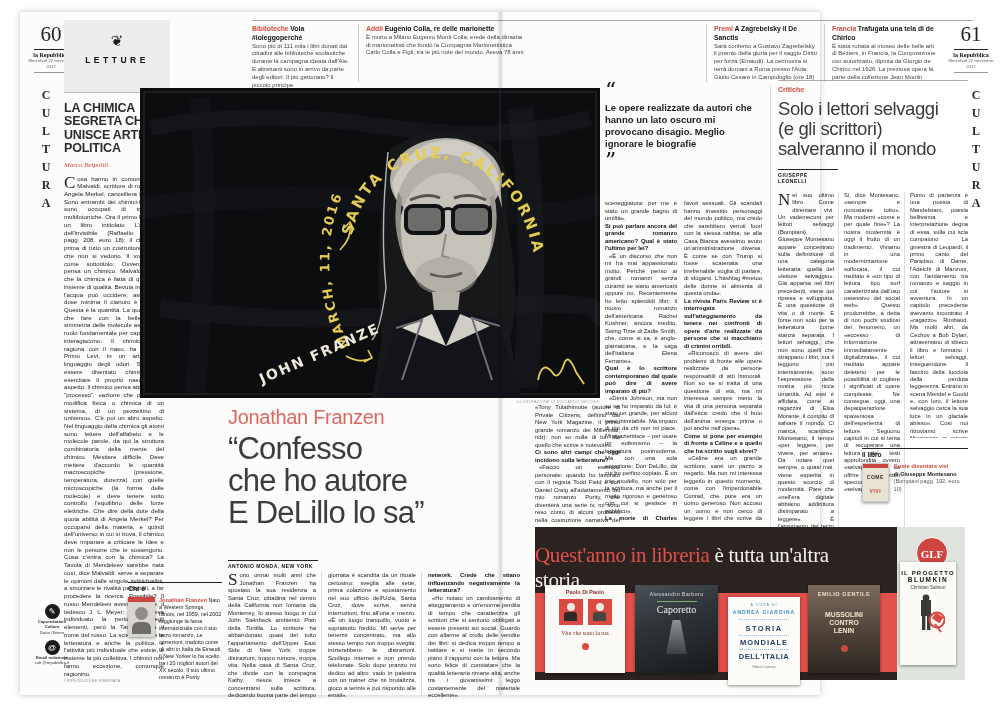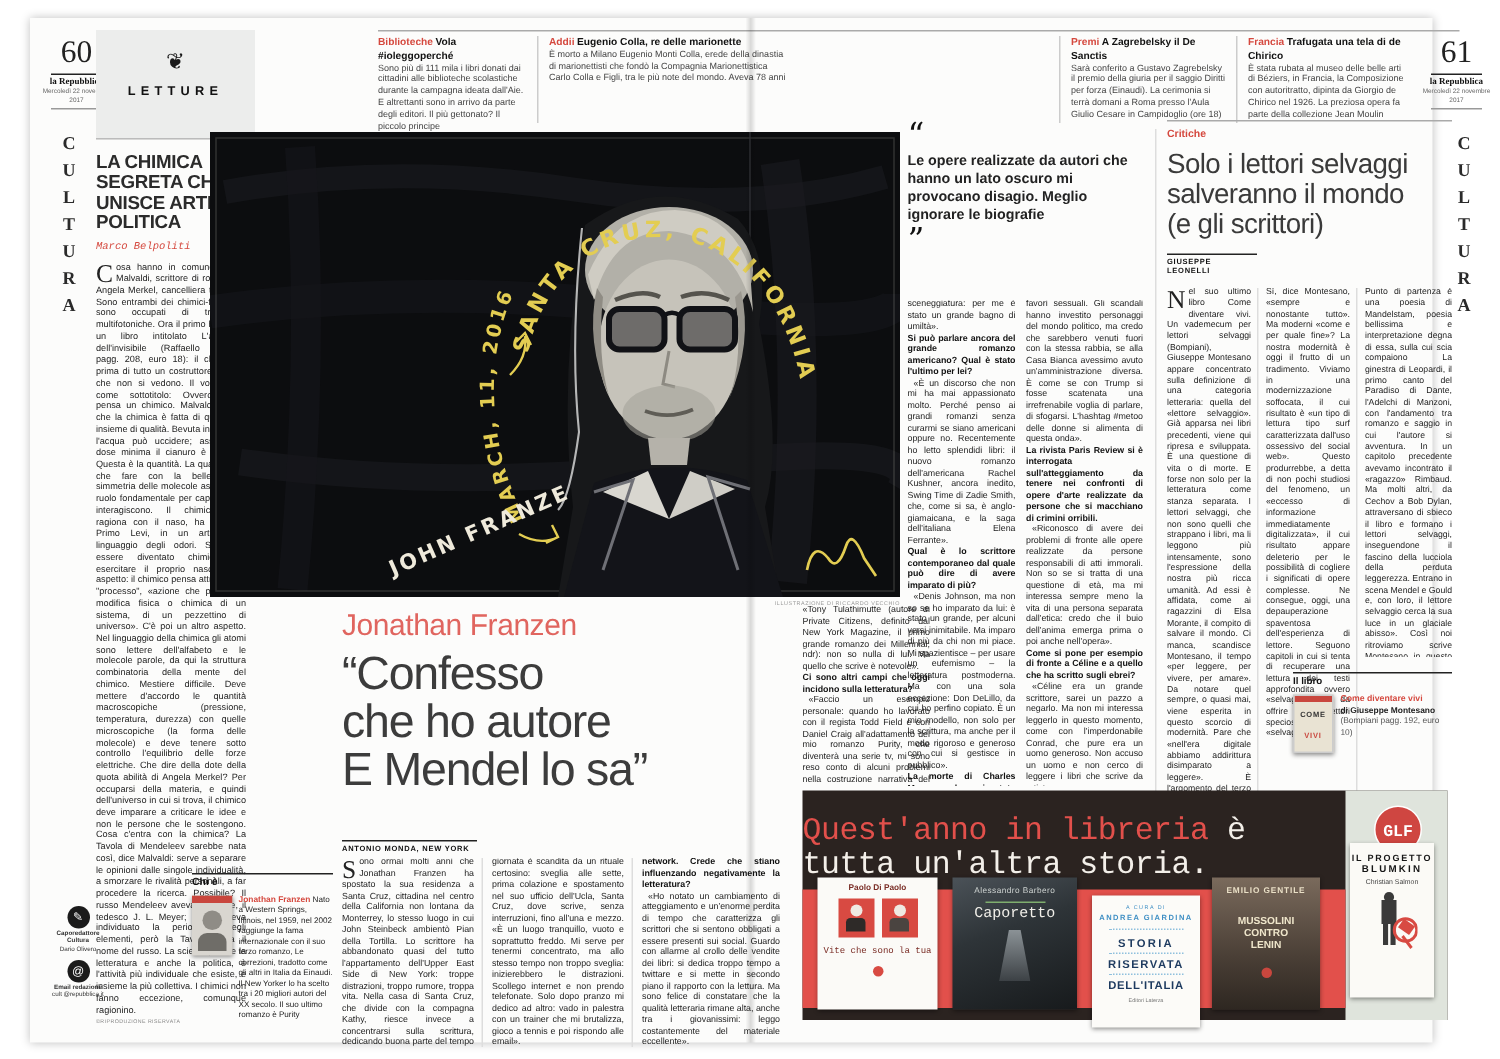--- a/index.html
+++ b/index.html
@@ -1,19 +1,19 @@
 <!DOCTYPE html>
 <html><head>
 <meta charset="utf-8">
 <style>
   html,body{margin:0;padding:0;}
   body{width:1000px;height:706px;background:#ffffff;font-family:"Liberation Sans",sans-serif;position:relative;overflow:hidden;}
-  .sheet{position:absolute;left:20px;top:12px;width:935px;height:683px;background:#fcfcfb;box-shadow:0 0 6px rgba(0,0,0,.25);}
+  .sheet{position:absolute;left:20px;top:12px;width:800px;height:683px;background:#fcfcfb;box-shadow:0 0 6px rgba(0,0,0,.25);}
   .abs{position:absolute;}
-  .serif{font-family:Liberation Mono, monospace;}
+  .serif{font-family:Liberation Serif, serif;}
   .kick{color:#d5493f;font-weight:bold;}
   .brief{font-size:6px;line-height:1.3;color:#444;overflow:hidden;}
   .brief .bt{font-size:6.8px;color:#111;}
   .coltxt{font-size:5.9px;line-height:1.27;color:#1d1d1d;text-align:justify;overflow:hidden;}
   .pp{margin:0;text-indent:4px;}
   .pp.qb{font-weight:bold;text-indent:0;color:#111;}
   .pp:first-child{text-indent:0;}
   .dropcap{float:left;font-family:"Liberation Serif",serif;font-size:17px;line-height:14px;padding:1px 2px 0 0;color:#222;}
   .vert{writing-mode:vertical-rl;text-orientation:upright;font-family:"Liberation Serif",serif;font-weight:bold;letter-spacing:4px;color:#2a2a2a;}
   .endmark{font-size:3.5px;color:#888;letter-spacing:.3px;margin-top:2px;}
@@ -149,21 +149,21 @@
       <path d="M398,292 Q402,272 412,284 Q418,294 424,276 Q428,264 436,284 L444,296" stroke="#e3cd52" stroke-width="1.8" fill="none"></path>
     </svg>
   </div>
   <div class="abs" style="left:430px;top:388px;width:150px;text-align:right;font-size:3.6px;letter-spacing:.4px;color:#999;">ILLUSTRAZIONE DI RICCARDO VECCHIO</div>
 
   <div class="abs" style="left:208px;top:394px;width:260px;">
     <div style="font-size:20px;color:#e0655f;letter-spacing:-.3px;">Jonathan Franzen</div>
     <div style="font-size:31px;color:#3c3c3c;line-height:1.04;letter-spacing:-.8px;margin-top:4px;">
       <div>“Confesso</div>
       <div>che ho autore</div>
-      <div>E Mendel lo sa”</div>
+      <div>E DeLillo lo sa”</div>
     </div>
   </div>
   <div class="abs" style="left:208px;top:548px;width:90px;border-top:1px solid #222;padding-top:2px;font-size:5px;font-weight:bold;letter-spacing:.5px;color:#111;">ANTONIO MONDA, NEW YORK</div>
 
   <div class="abs coltxt" style="left:208px;top:560px;width:88px;height:126px;">
     <span class="dropcap">S</span><span>ono ormai molti anni che Jonathan Franzen ha spostato la sua residenza a Santa Cruz, cittadina nel centro della California non lontana da Monterrey, lo stesso luogo in cui John Steinbeck ambientò Pian della Tortilla. Lo scrittore ha abbandonato quasi del tutto l'appartamento dell'Upper East Side di New York: troppe distrazioni, troppo rumore, troppa vita. Nella casa di Santa Cruz, che divide con la compagna Kathy, riesce invece a concentrarsi sulla scrittura, dedicando buona parte del tempo libero al birdwatching. La sua</span>
   </div>
   <div class="abs" style="left:301px;top:560px;height:126px;border-left:1px solid #ddd;"></div>
   <div class="abs coltxt" style="left:308px;top:560px;width:88px;height:126px;">
       <p class="pp">giornata è scandita da un rituale certosino: sveglia alle sette, prima colazione e spostamento nel suo ufficio dell'Ucla, Santa Cruz, dove scrive, senza interruzioni, fino all'una e mezzo. «È un luogo tranquillo, vuoto e soprattutto freddo. Mi serve per tenermi concentrato, ma allo stesso tempo non troppo sveglia: inizierebbero le distrazioni. Scollego internet e non prendo telefonate. Solo dopo pranzo mi dedico ad altro: vado in palestra con un trainer che mi brutalizza, gioco a tennis e poi rispondo alle email».</p>
@@ -202,22 +202,22 @@
       </div>
 
   </div>
   <div class="abs" style="left:750px;top:74px;height:442px;border-left:1px solid #ddd;"></div>
 
   <div class="abs" style="left:758px;top:68px;width:190px;border-top:1px solid #aaa;"></div>
   <div class="abs" style="left:758px;top:74px;width:190px;">
     <div class="kick" style="font-size:7px;">Critiche</div>
     <div style="font-size:18.5px;color:#3a3a3a;line-height:1.08;letter-spacing:-.4px;margin-top:6px;">
       <div>Solo i lettori selvaggi</div>
+      <div>(e gli scrittori)</div>
       <div>salveranno il mondo</div>
-      <div>(e gli scrittori)</div>
     </div>
     <div style="border-top:1px solid #222;width:60px;margin-top:10px;padding-top:2px;font-size:5px;font-weight:bold;letter-spacing:.5px;color:#111;">GIUSEPPE LEONELLI</div>
   </div>
   <div class="abs coltxt" style="left:758px;top:180px;width:56px;height:336px;font-size:5.8px;">
     <span class="dropcap">N</span><span>el suo ultimo libro Come diventare vivi. Un vademecum per lettori selvaggi (Bompiani), Giuseppe Montesano appare concentrato sulla definizione di una categoria letteraria: quella del «lettore selvaggio». Già apparsa nei libri precedenti, viene qui ripresa e sviluppata. È una questione di vita o di morte. E forse non solo per la letteratura come stanza separata. I lettori selvaggi, che non sono quelli che strappano i libri, ma li leggono più intensamente, sono l'espressione della nostra più ricca umanità. Ad essi è affidata, come ai ragazzini di Elsa Morante, il compito di salvare il mondo. Ci manca, scandisce Montesano, il tempo «per leggere, per vivere, per amare». Da notare quel sempre, o quasi mai, viene esperita in questo scorcio di modernità. Pare che «nell'era digitale abbiamo addirittura disimparato a leggere». È l'argomento del terzo capitolo, in cui la celebre e condivisibile frase di Rimbaud, «Bisogna essere assolutamente moderni», sembra rovesciarsi contro di noi.</span>
   </div>
   <div class="abs" style="left:818px;top:180px;height:336px;border-left:1px solid #ddd;"></div>
   <div class="abs coltxt" style="left:824px;top:180px;width:56px;height:336px;font-size:5.8px;">Sì, dice Montesano, «sempre e nonostante tutto». Ma moderni «come e per quale fine»? La nostra modernità è oggi il frutto di un tradimento. Viviamo in una modernizzazione soffocata, il cui risultato è «un tipo di lettura tipo surf caratterizzata dall'uso ossessivo del social web». Questo produrrebbe, a detta di non pochi studiosi del fenomeno, un «eccesso di informazione immediatamente digitalizzata», il cui risultato appare deleterio per le possibilità di cogliere i significati di opere complesse. Ne consegue, oggi, una depauperazione spaventosa dell'esperienza di lettore. Seguono capitoli in cui si tenta di recuperare una lettura dei testi approfondita ovvero «selvaggia», da offrire a lettori speciosamente «selvaggi».</div>
   <div class="abs" style="left:884px;top:180px;height:336px;border-left:1px solid #ddd;"></div>
   <div class="abs coltxt" style="left:890px;top:180px;width:58px;height:246px;font-size:5.8px;">
@@ -289,21 +289,21 @@
       <div class="serif" style="font-size:10px;color:#f1efe9;">Caporetto</div>
       <div style="width:26px;height:34px;margin:5px auto 0;background:linear-gradient(180deg,#8b9296,#3c4145);clip-path:polygon(35% 0,65% 0,90% 100%,10% 100%);"></div>
     </div>
 
     <div class="abs bookcover" style="left:193px;top:58px;width:72px;height:88px;background:#fcfbf8;text-align:center;margin-top:12px;">
       <div style="font-size:3.6px;color:#3f8fc4;letter-spacing:1px;margin-top:6px;">A CURA DI</div>
       <div style="font-size:5px;font-weight:bold;color:#3f8fc4;letter-spacing:1px;margin-top:2px;">ANDREA GIARDINA</div>
       <div style="width:50px;border-top:1px dotted #8fc0dd;margin:4px auto;"></div>
       <div style="font-size:7.5px;font-weight:bold;color:#1d3a5f;letter-spacing:1.5px;">STORIA</div>
       <div style="width:50px;border-top:1px dotted #8fc0dd;margin:2px auto;"></div>
-      <div style="font-size:7.5px;font-weight:bold;color:#1d3a5f;letter-spacing:1px;">RISERVATA</div>
+      <div style="font-size:7.5px;font-weight:bold;color:#1d3a5f;letter-spacing:1px;">MONDIALE</div>
       <div style="width:50px;border-top:1px dotted #8fc0dd;margin:2px auto;"></div>
       <div style="font-size:7.5px;font-weight:bold;color:#1d3a5f;letter-spacing:.5px;">DELL'ITALIA</div>
       <div style="font-size:3.6px;color:#777;margin-top:4px;">Editori Laterza</div>
     </div>
 
     <div class="abs bookcover" style="left:273px;top:58px;width:72px;height:88px;background:linear-gradient(180deg,#7a6a5c,#4a3f36 60%,#2e2721);text-align:center;">
       <div style="font-size:5.5px;color:#e9dfc6;letter-spacing:.6px;margin-top:6px;font-weight:bold;">EMILIO GENTILE</div>
       <div style="font-size:6.8px;font-weight:bold;color:#efe6cb;margin-top:14px;line-height:1.2;">
         <div>MUSSOLINI</div>
         <div>CONTRO</div>

